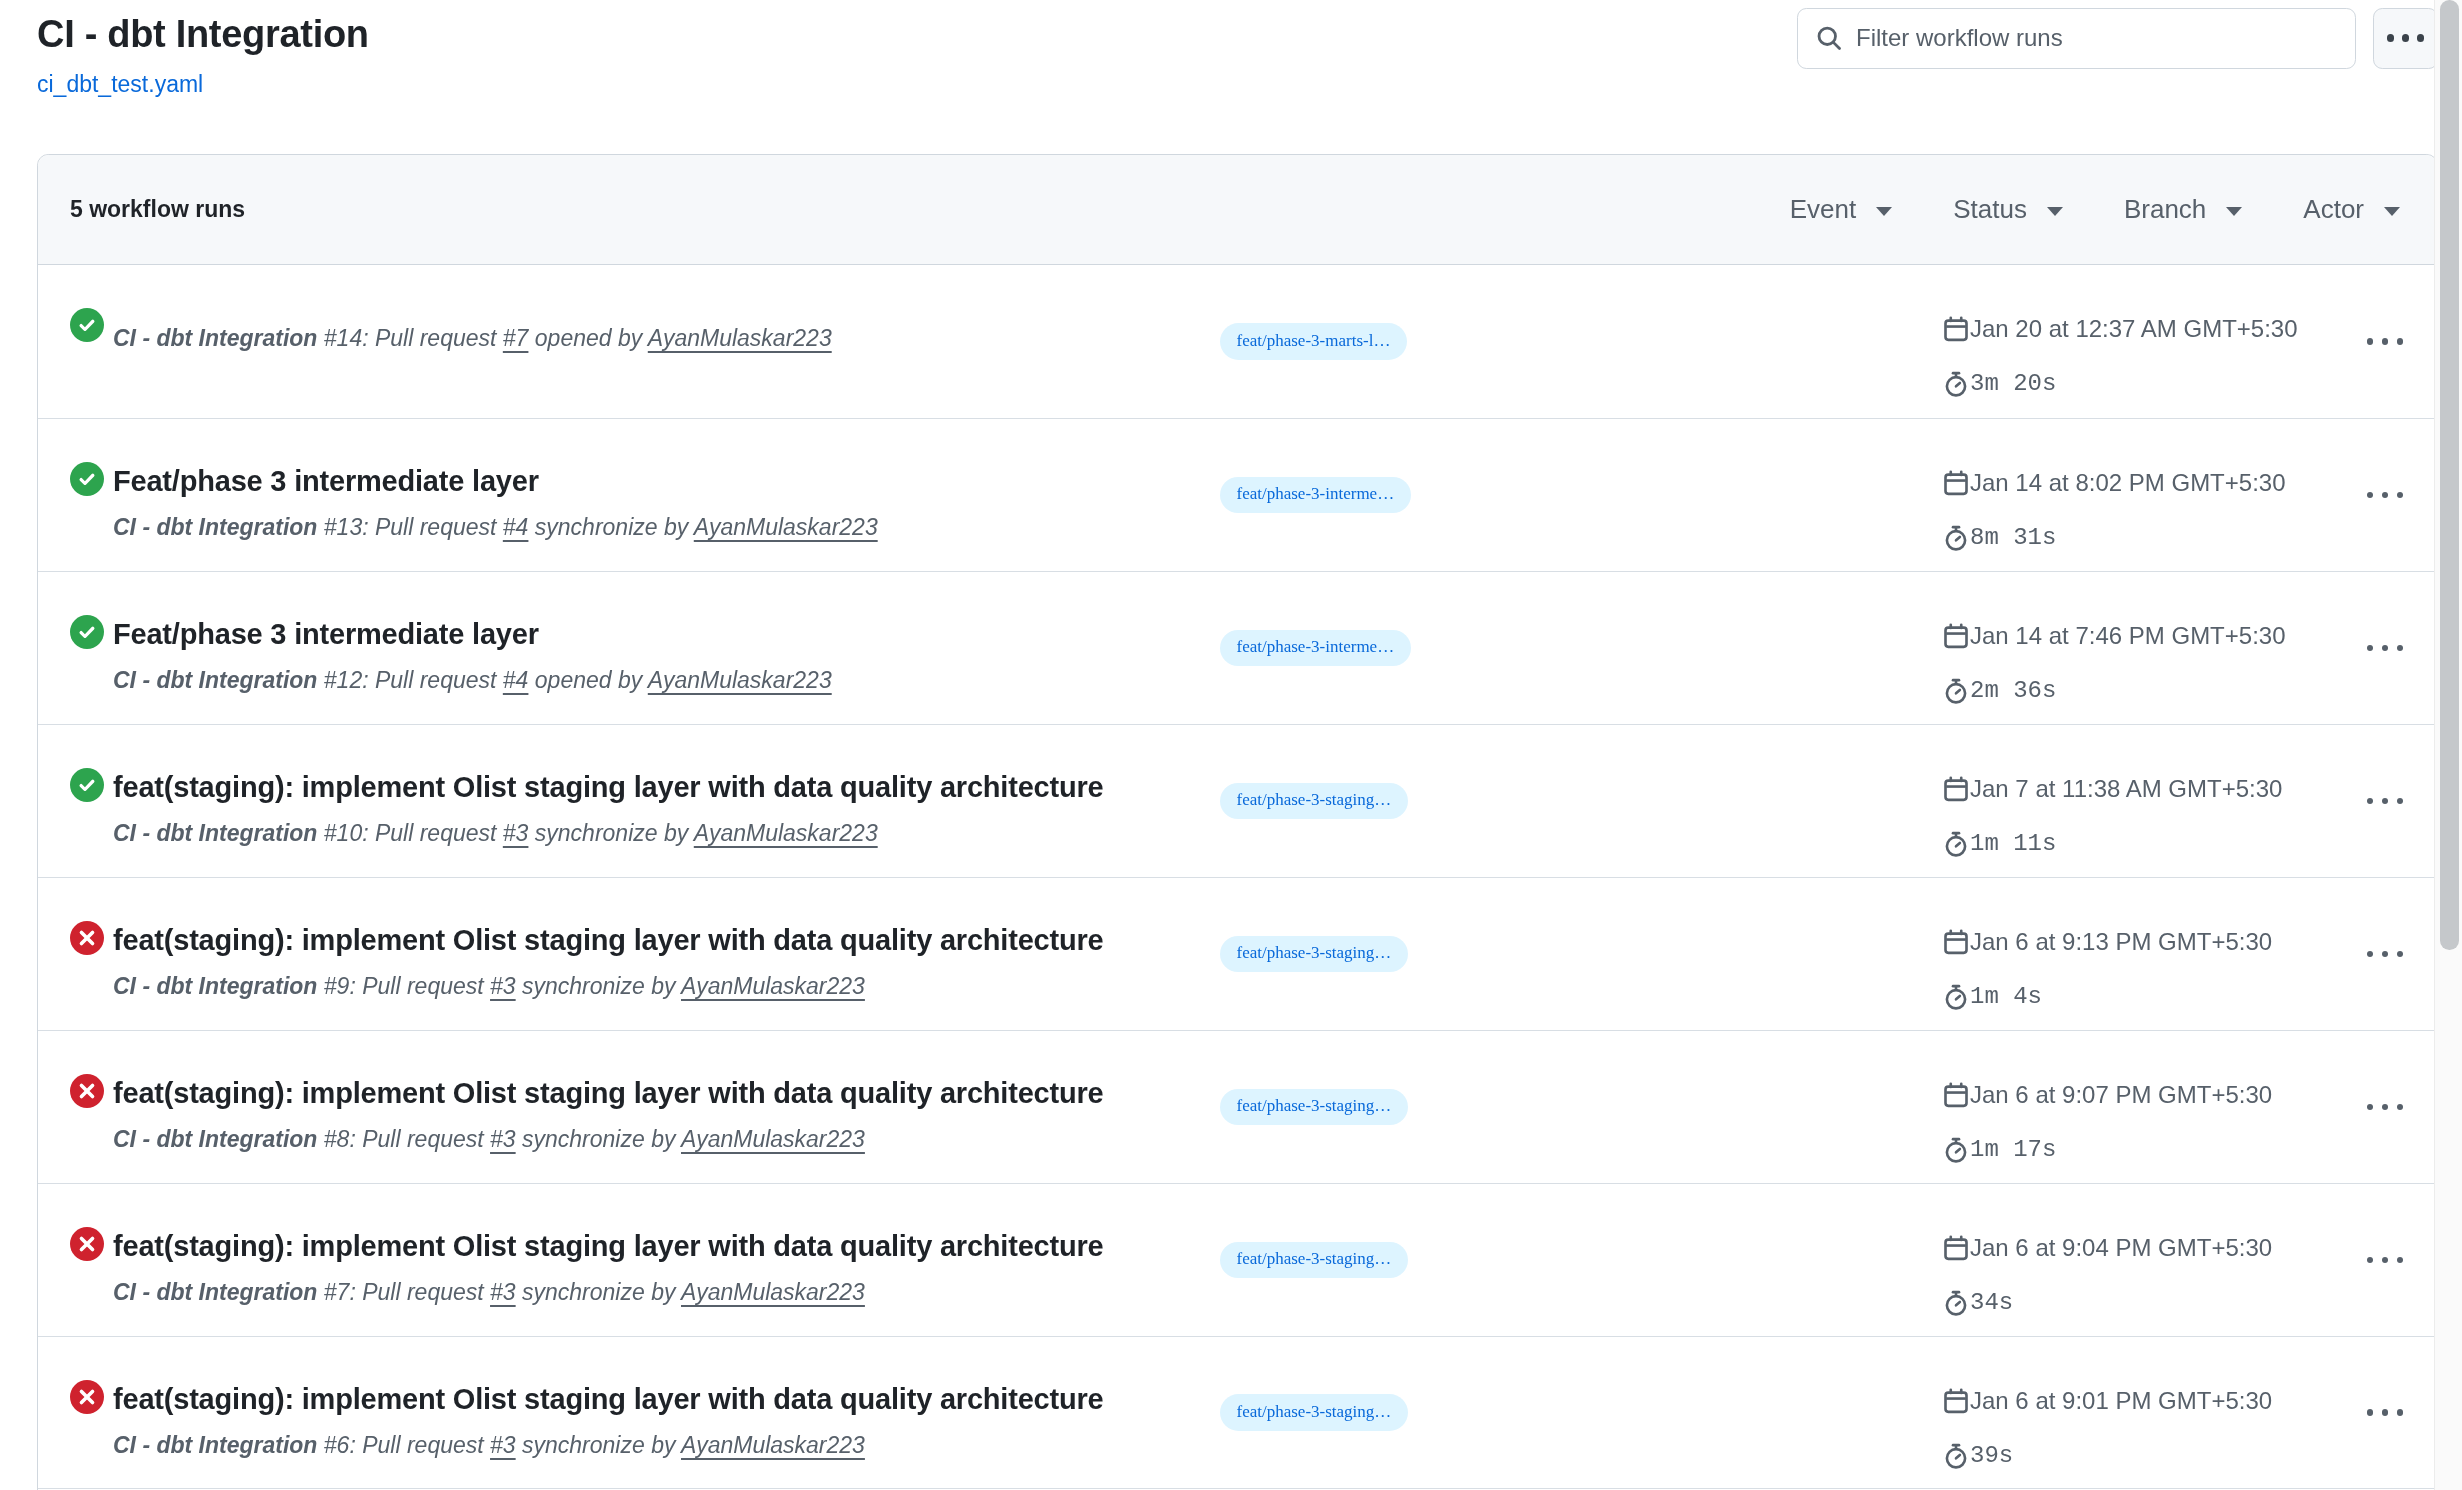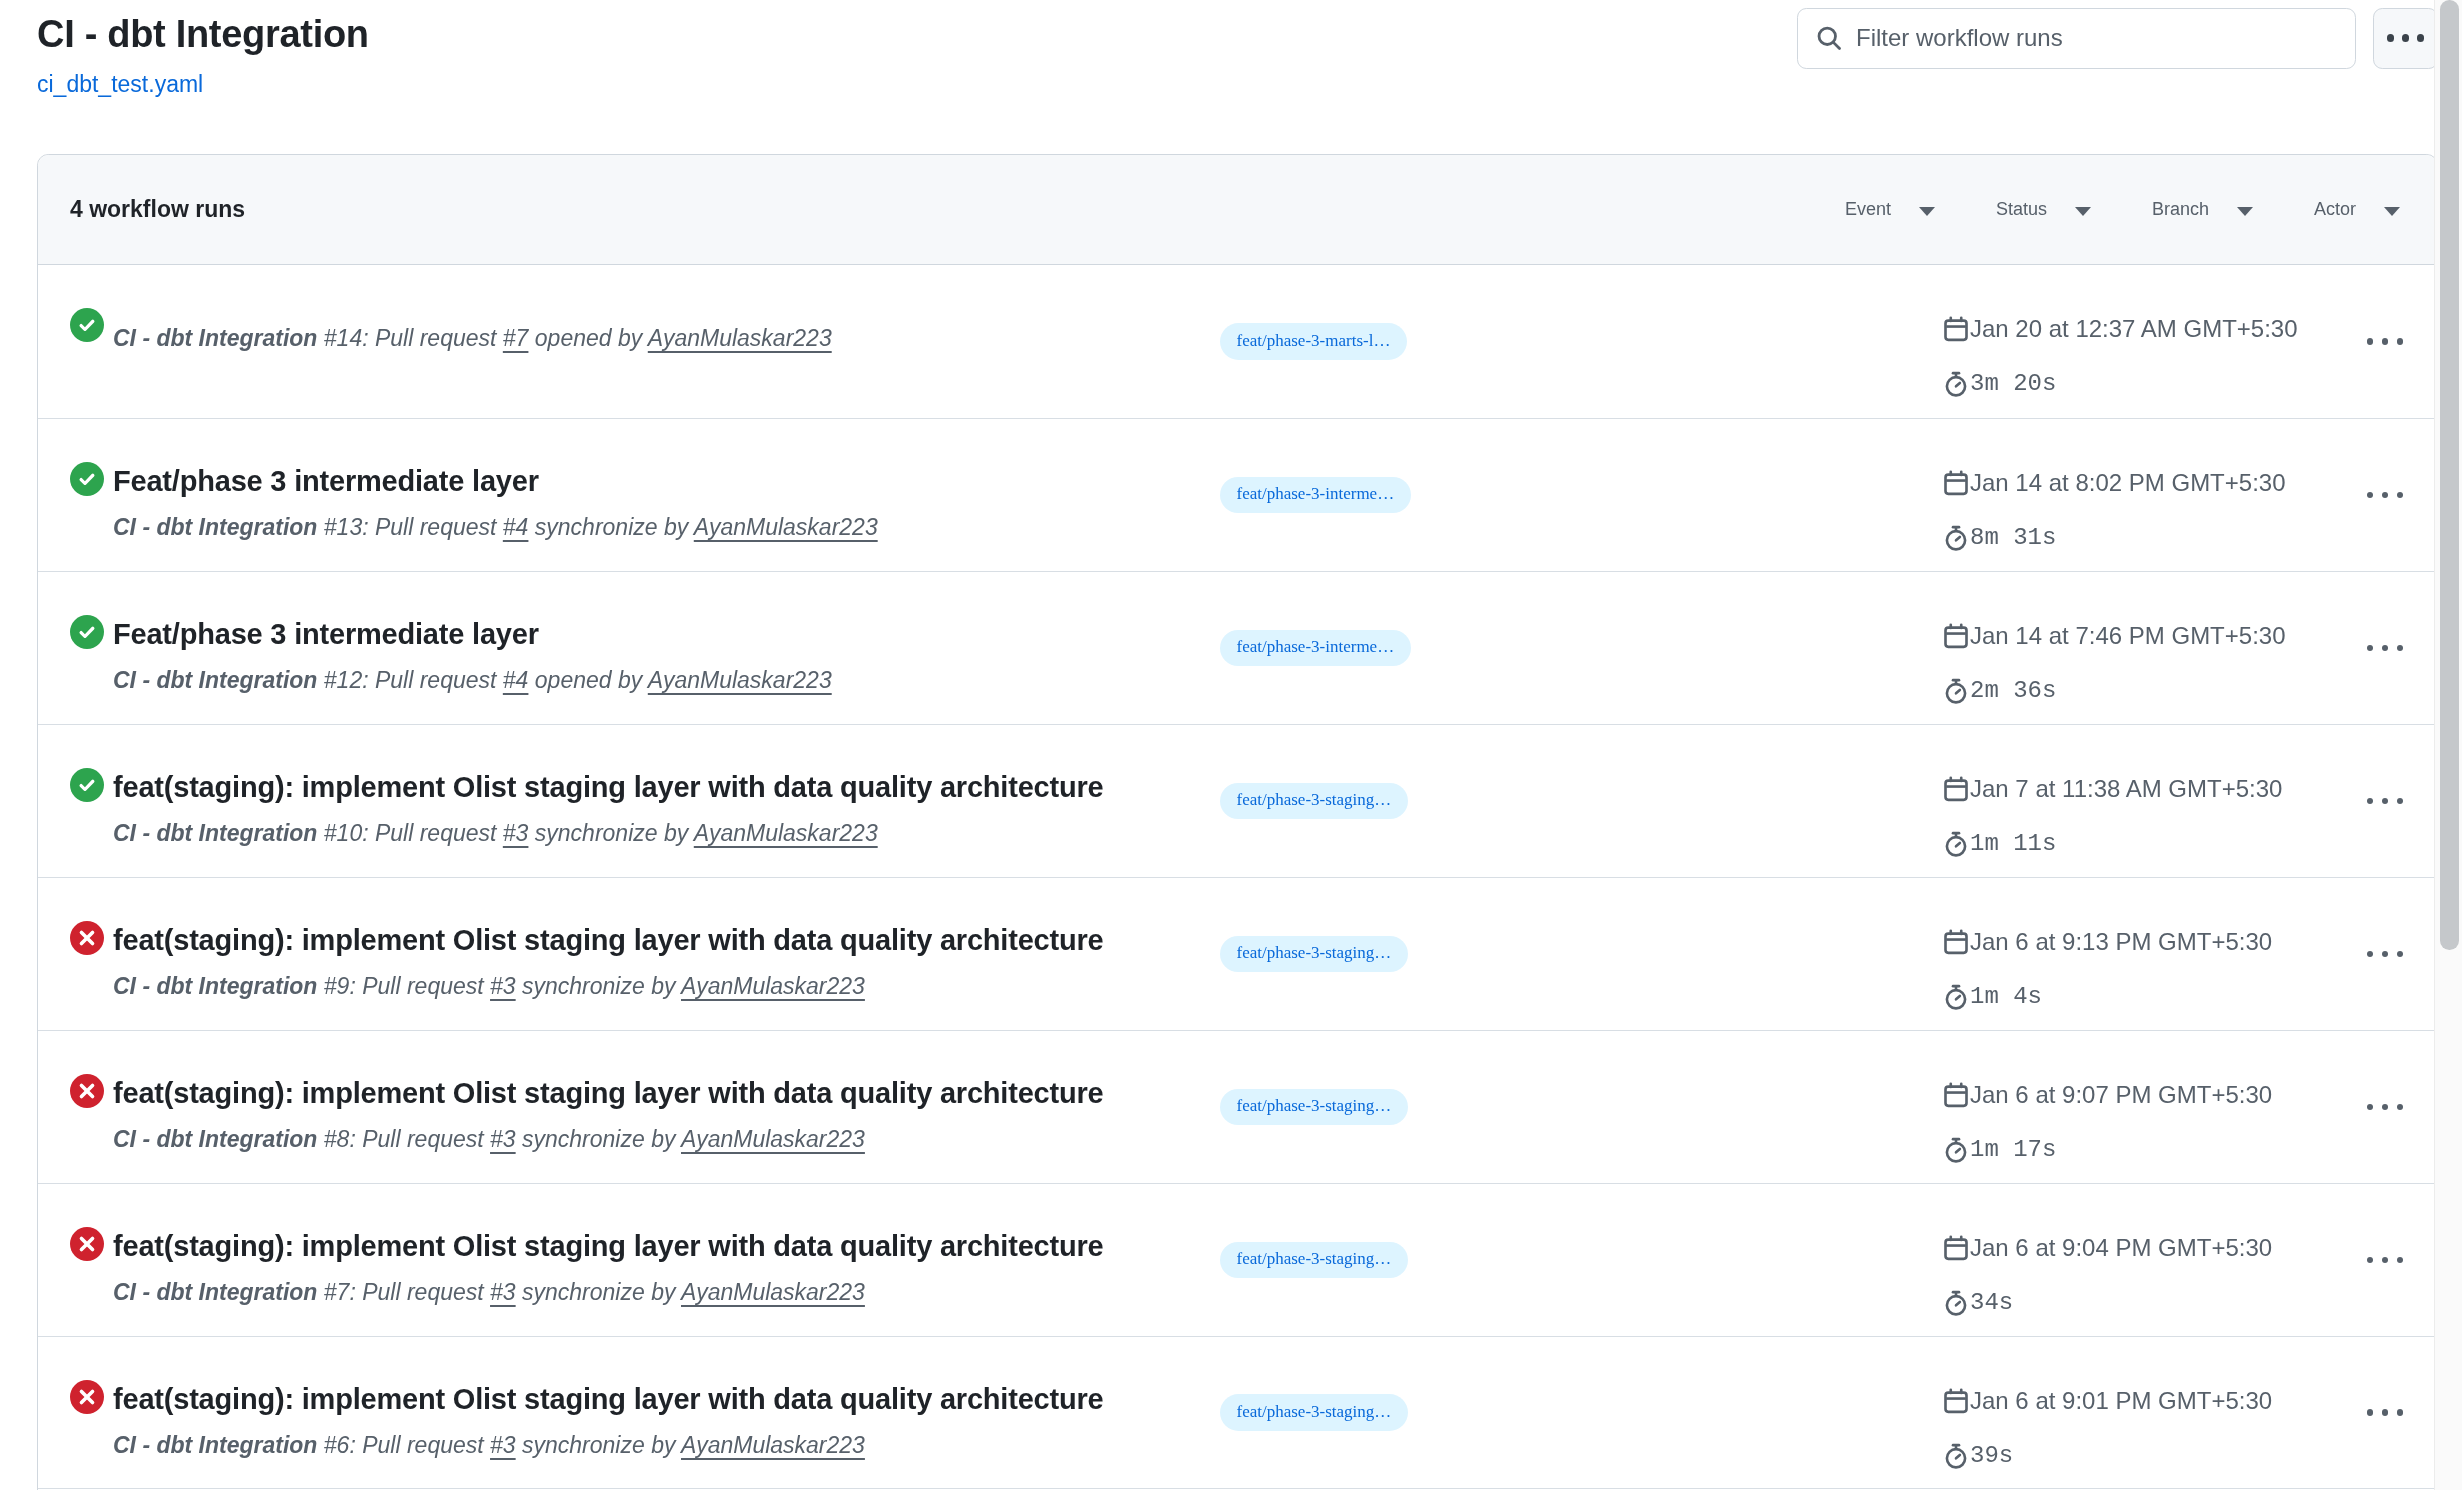--- a/index.html
+++ b/index.html
@@ -46,23 +46,23 @@
   }
   .panel-header {
     height: 110px; background: #f6f8fa; border-bottom: 0.9px solid #d0d7de;
     border-radius: 11.2px 11.2px 0 0;
     display: flex; align-items: center; justify-content: space-between;
     padding: 0 37px 0 32px;
   }
   .runs-count { font-size: 23px; font-weight: 700; color: #1f2328; }
   .filters { display: flex; align-items: center; gap: 61px; }
   .filter-button {
-    font-size: 18px; color: #57606a; background: none; border: none;
+    font-size: 26px; color: #57606a; background: none; border: none;
     font-family: "Liberation Sans", sans-serif;
-    display: flex; align-items: center; gap: 28px; cursor: pointer;
+    display: flex; align-items: center; gap: 20px; cursor: pointer;
   }
   .caret-down {
     width: 0; height: 0; border-left: 8.4px solid transparent; border-right: 8.4px solid transparent;
     border-top: 9.3px solid #57606a; display: inline-block; margin-top: 3.7px;
   }
 
   
   .run-row {
     height: 153px;
     display: grid;
@@ -124,21 +124,21 @@
 
   <button class="header-kebab-button">
     <i></i>
       <i></i>
       <i></i>
   </button>
 </div>
 
 <div class="runs-panel">
   <div class="panel-header">
-    <span class="runs-count">4 workflow runs</span>
+    <span class="runs-count">5 workflow runs</span>
     <div class="filters">
       <button class="filter-button">
         <span>Event</span>
         <span class="caret-down"></span>
       </button>
       <button class="filter-button">
         <span>Status</span>
         <span class="caret-down"></span>
       </button>
       <button class="filter-button">

